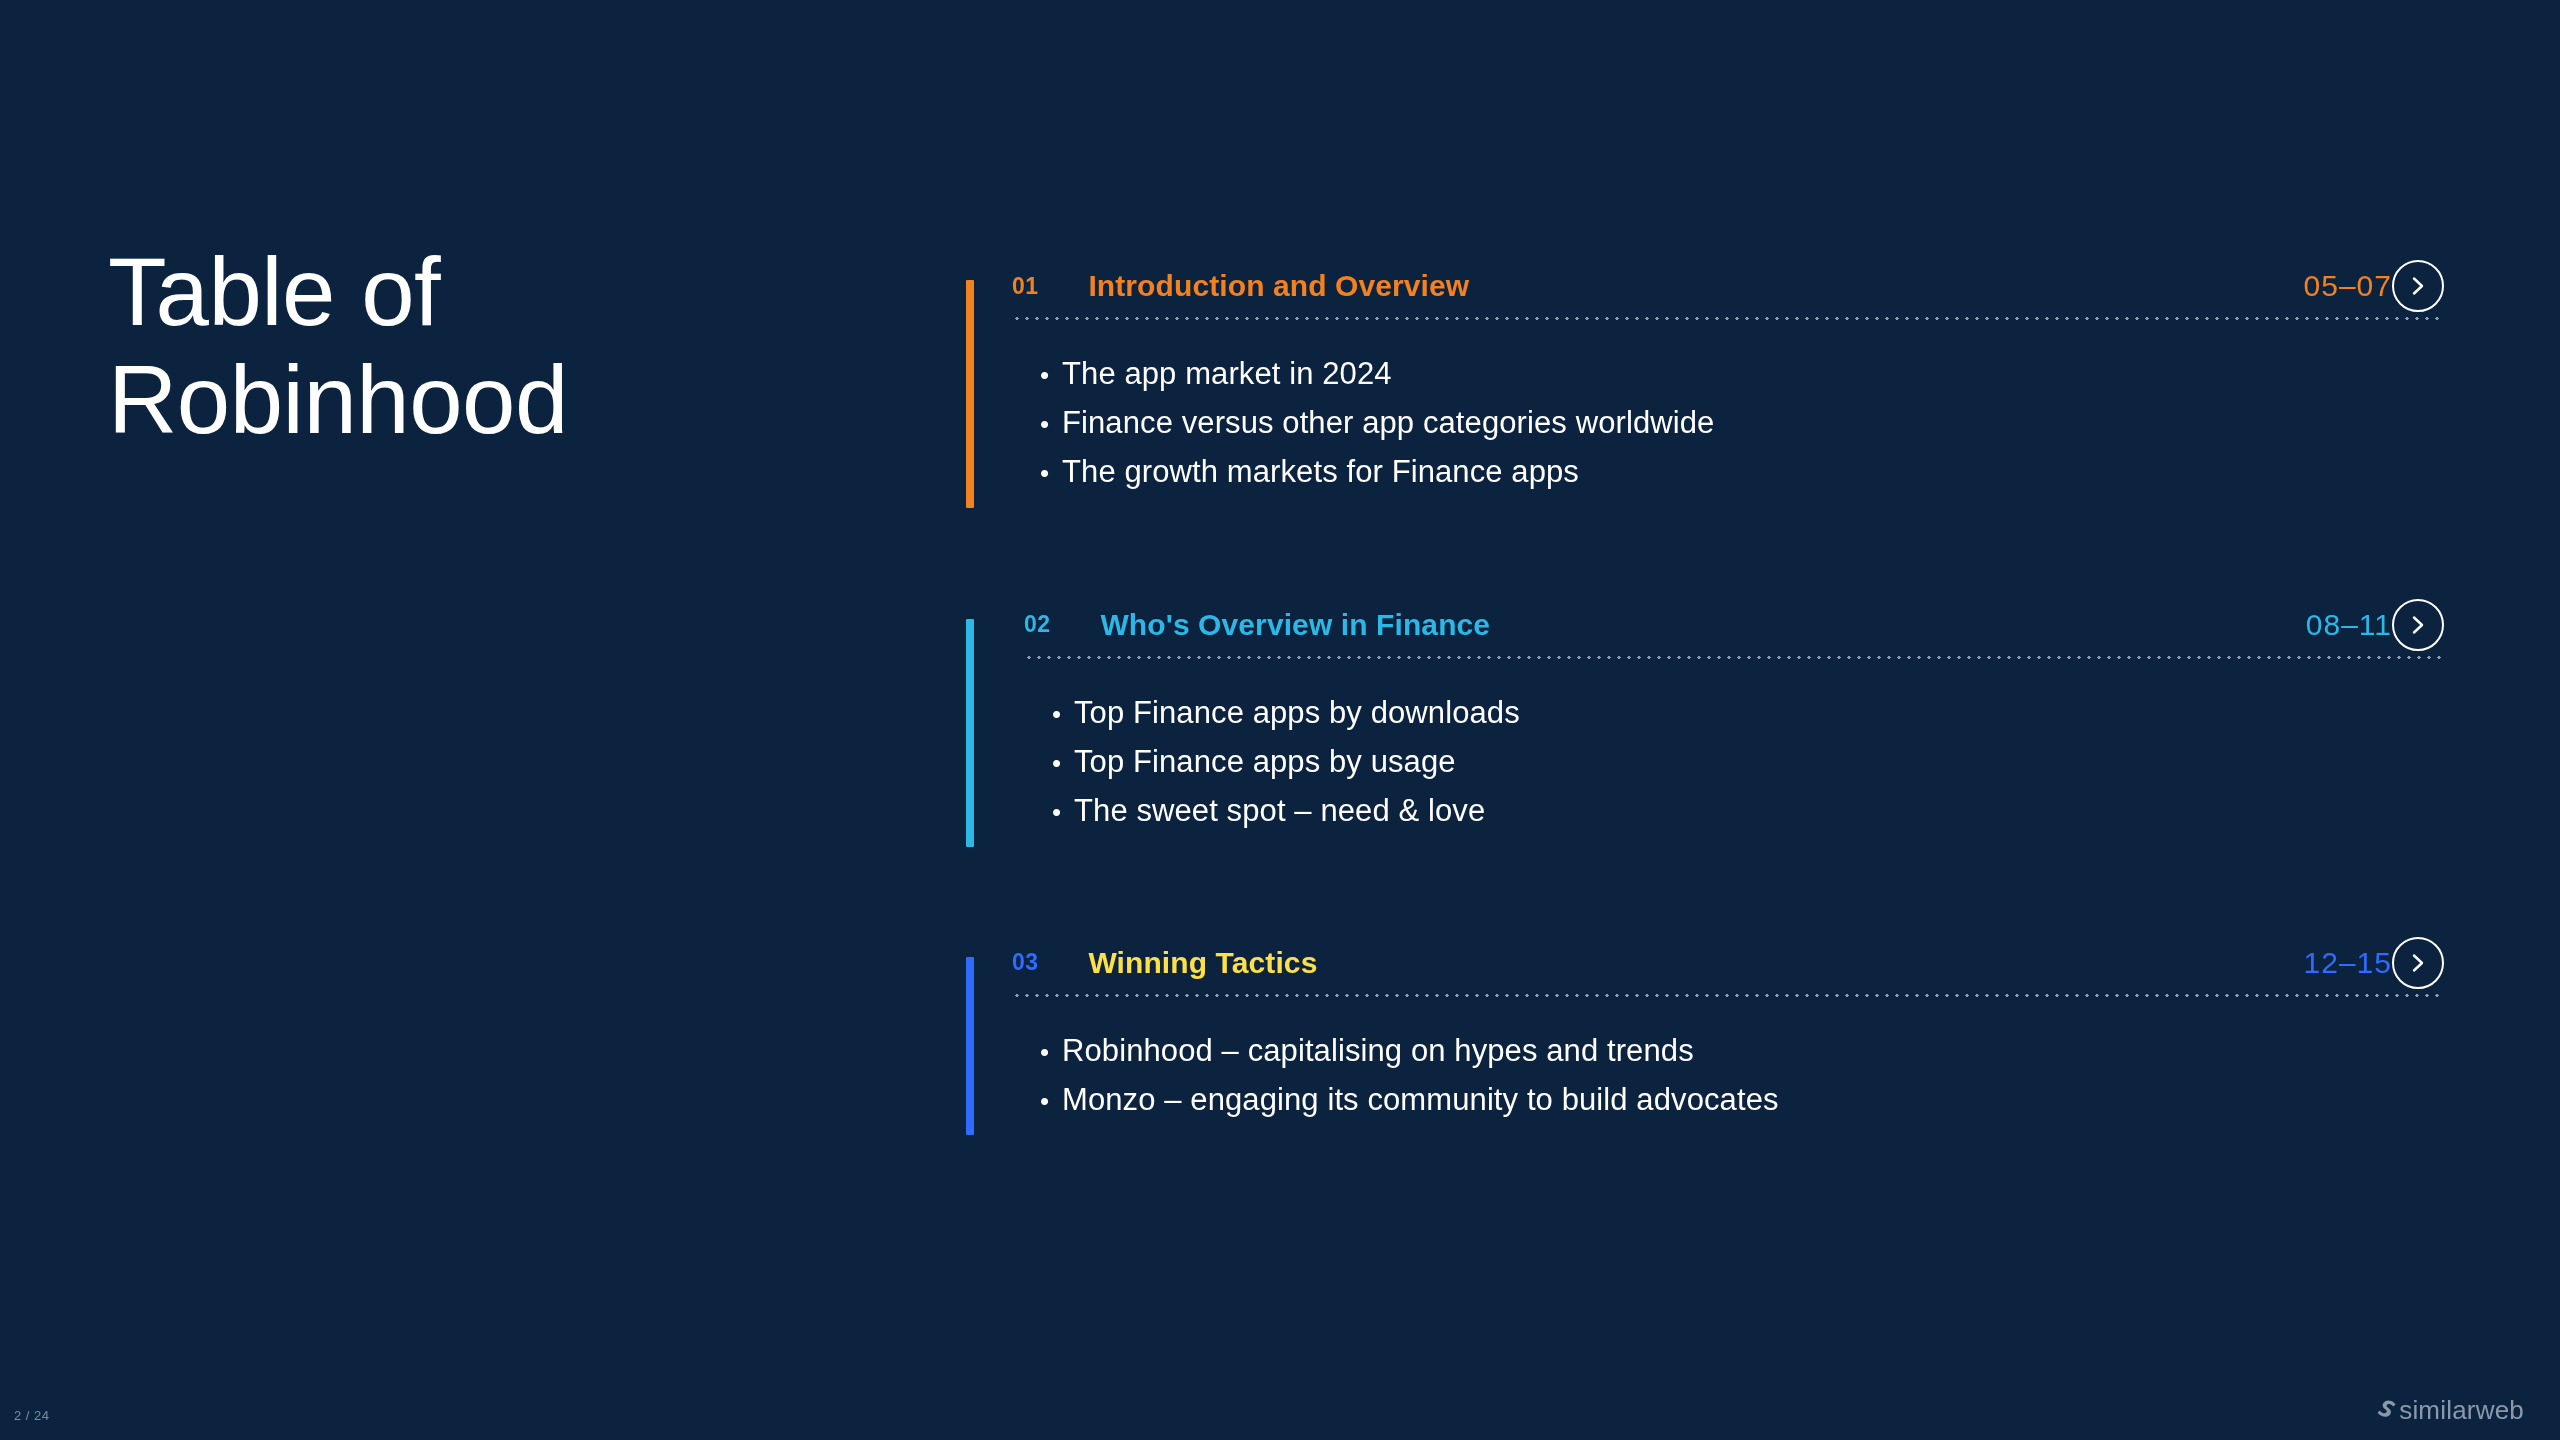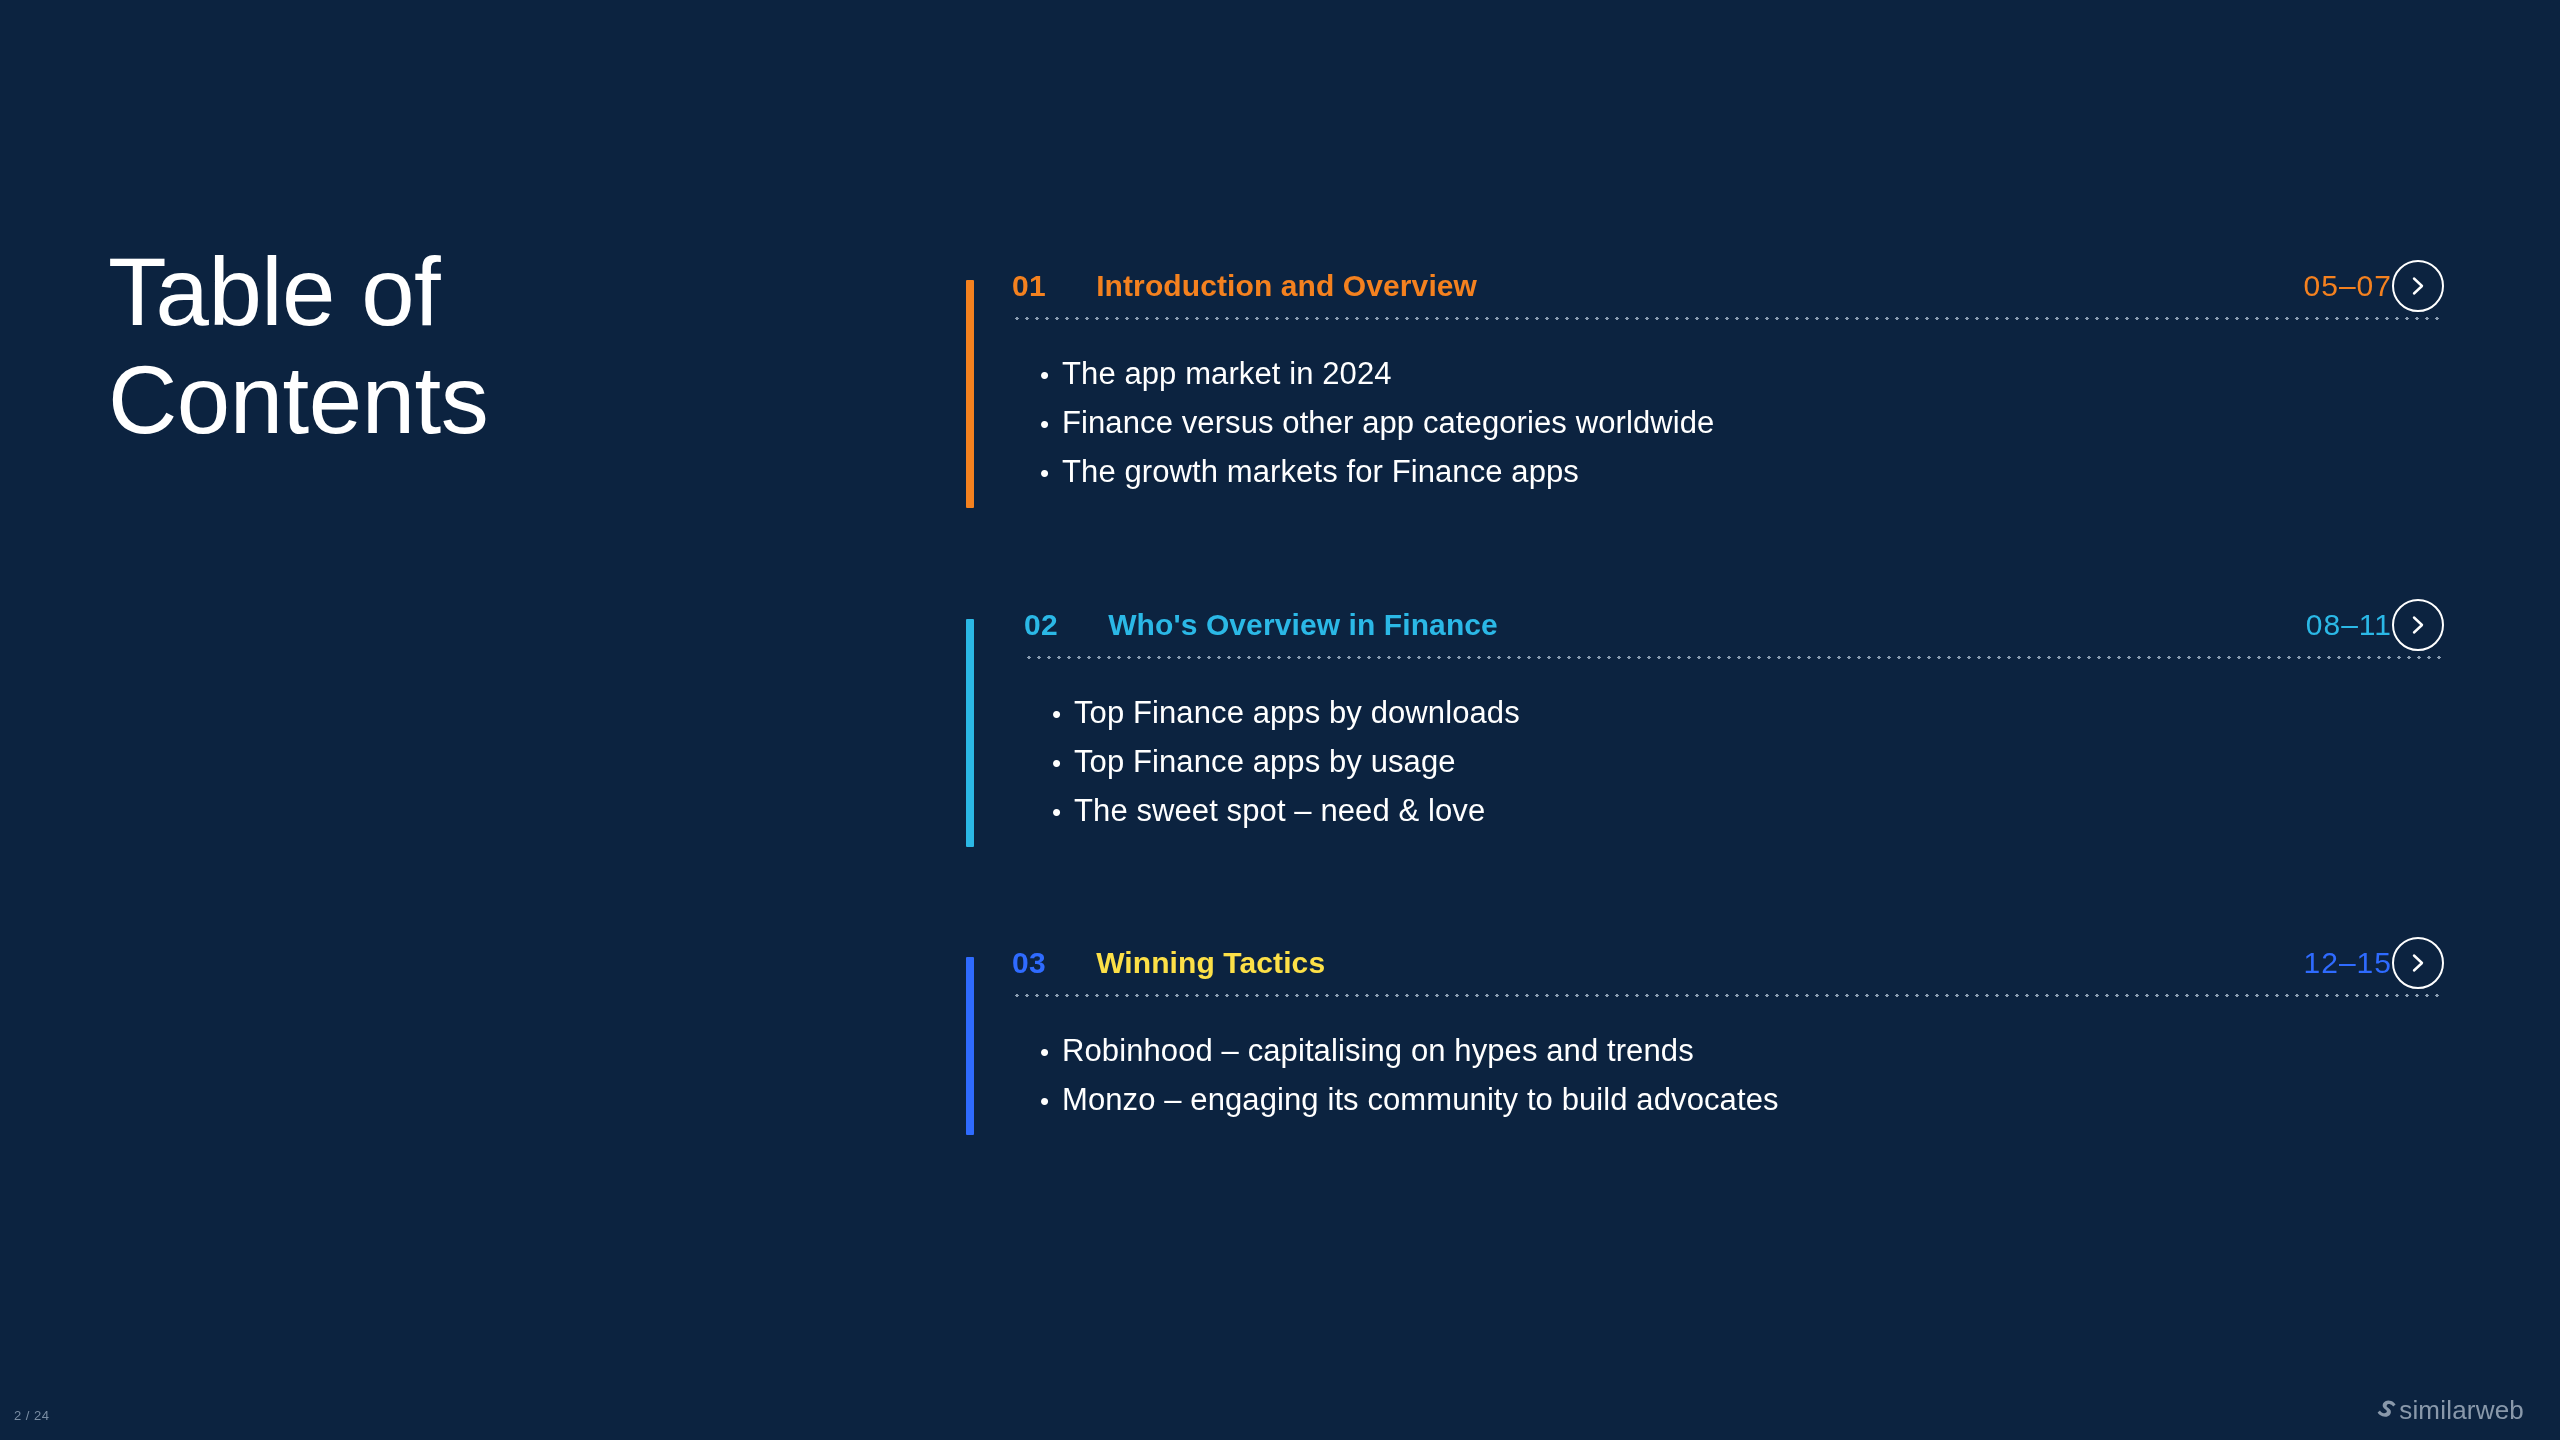--- a/index.html
+++ b/index.html
@@ -46,21 +46,21 @@
     border-radius:1px;
   }
 
   .sec-head {
     display:flex;
     align-items:center;
     padding-left:46px;
     height:62px;
   }
   .sec-num {
-    font-size:30px;
+    font-size:23px;
     font-weight:700;
     letter-spacing:0.4px;
   }
   .sec-name {
     font-size:30px;
     font-weight:700;
     margin-left:50px;
     letter-spacing:0.1px;
   }
   .sec-spacer { flex:1 1 auto; }
@@ -135,21 +135,21 @@
     color:#b9c6d4;
     letter-spacing:0.2px;
   }
 </style>
 </head>
 <body>
 
 <div class="slide">
 
   <div class="toc-title">Table of
-Contents</div>
+Robinhood</div>
 
   <div class="sections">
 
     <div class="section section-sp-1">
       <div class="accent-bar" style="height:228px;background:#f4811f;"></div>
 
       <div class="sec-head">
         <span class="sec-num" style="color:#f4811f;">01</span>
         <span class="sec-name" style="color:#f4811f;">Introduction and Overview</span>
         <span class="sec-spacer"></span>

